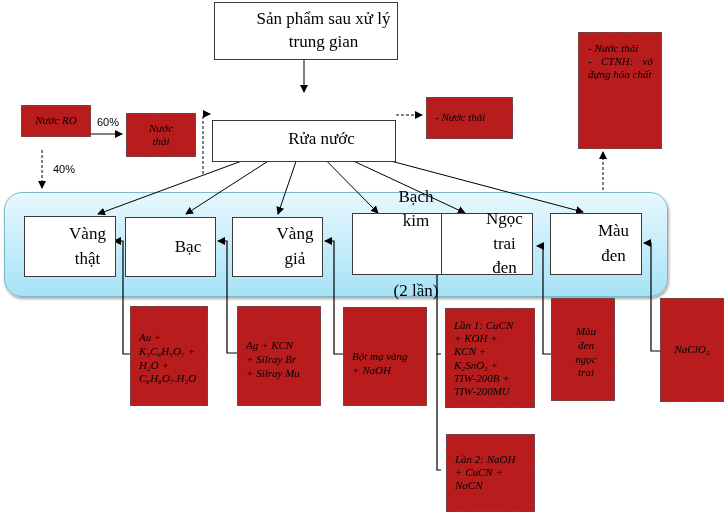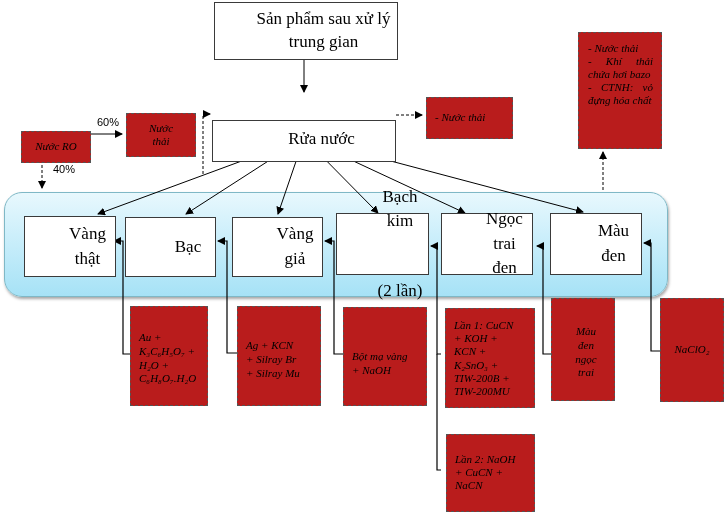--- a/index.html
+++ b/index.html
@@ -60,51 +60,50 @@
 
 <div class="box" style="left:214px; top:2px; width:184px; height:58px; flex-direction:column; line-height:1.35;">
   <span>Sản phẩm sau xử lý</span>
   <span>trung gian</span>
 </div>
 
 <div class="box" style="left:212px; top:96px; width:184px; height:42px; align-items:flex-start; padding-top:6px;margin-top:24px;">
   <span>Rửa nước</span>
 </div>
 
-<div class="dbox" style="left:21px; top:131px; width:70px; height:32px; display:flex; align-items:center; justify-content:center;">
+<div class="dbox" style="left:21px; top:105px; width:70px; height:32px; display:flex; align-items:center; justify-content:center;">
   <span>Nước RO</span>
 </div>
 <span class="pct" style="left:97px; top:116px;">60%</span>
 <span class="pct" style="left:53px; top:163px;">40%</span>
 
 <div class="dbox" style="left:126px; top:113px; width:70px; height:44px; display:flex; flex-direction:column; align-items:center; justify-content:center;text-align:center;">
   <span>Nước</span>
   <span>thải</span>
 </div>
 
 <div class="dbox" style="left:426px; top:97px; width:87px; height:42px; display:flex; align-items:center; padding-left:8px;">
   <span>- Nước thải</span>
 </div>
 
 <div class="dbox just" style="left:578px; top:32px; width:84px; height:117px; padding:9px 8px 0 9px; line-height:1.18;">
   <div>- Nước thải</div>
-  <div>- Khí thải chứa hơi bazo</div>
   <div>- CTNH: vỏ đựng hóa chất</div>
 </div>
 
 <div class="box" style="left:24px; top:216px; width:92px; height:61px;">
   <span>Vàng thật</span>
 </div>
 <div class="box" style="left:125px; top:217px; width:91px; height:60px;">
   <span>Bạc</span>
 </div>
 <div class="box" style="left:232px; top:217px; width:91px; height:60px;">
   <span>Vàng giả</span>
 </div>
-<div class="box" style="left:336px; top:213px; width:93px; height:62px; flex-direction:column;gap:45px;">
+<div class="box" style="left:352px; top:213px; width:93px; height:62px; flex-direction:column;gap:45px;">
   <span>Bạch kim</span>
   <span>(2 lần)</span>
 </div>
 <div class="box" style="left:441px; top:213px; width:92px; height:62px; flex-direction:column;">
   <span>Ngọc trai</span>
   <span>đen</span>
 </div>
 <div class="box" style="left:550px; top:213px; width:92px; height:62px;">
   <span>Màu đen</span>
 </div>

